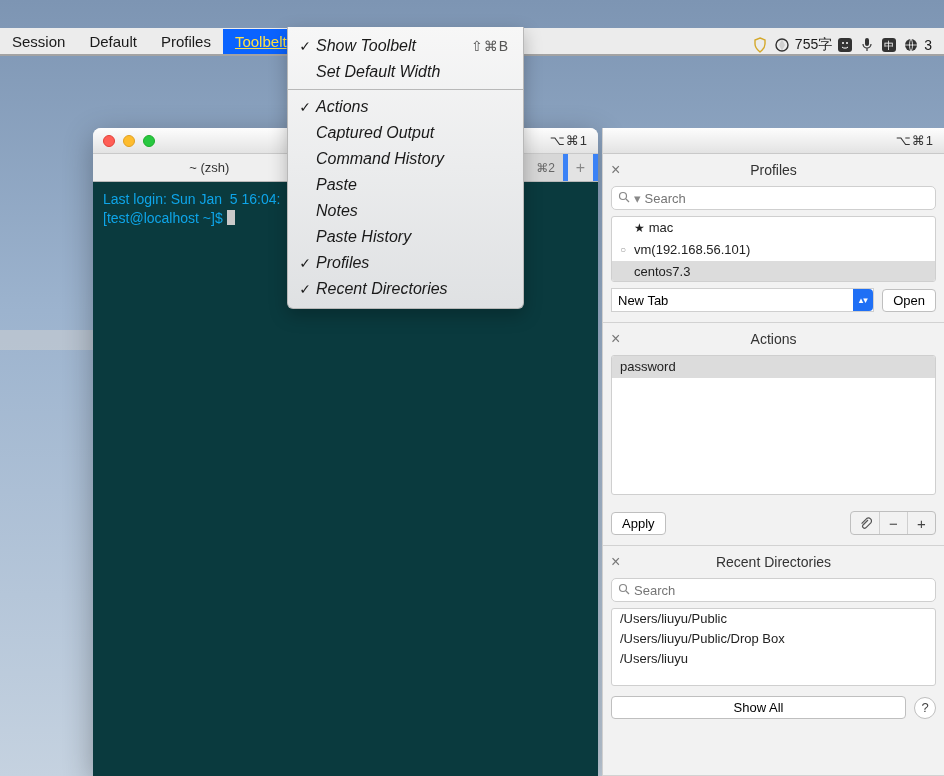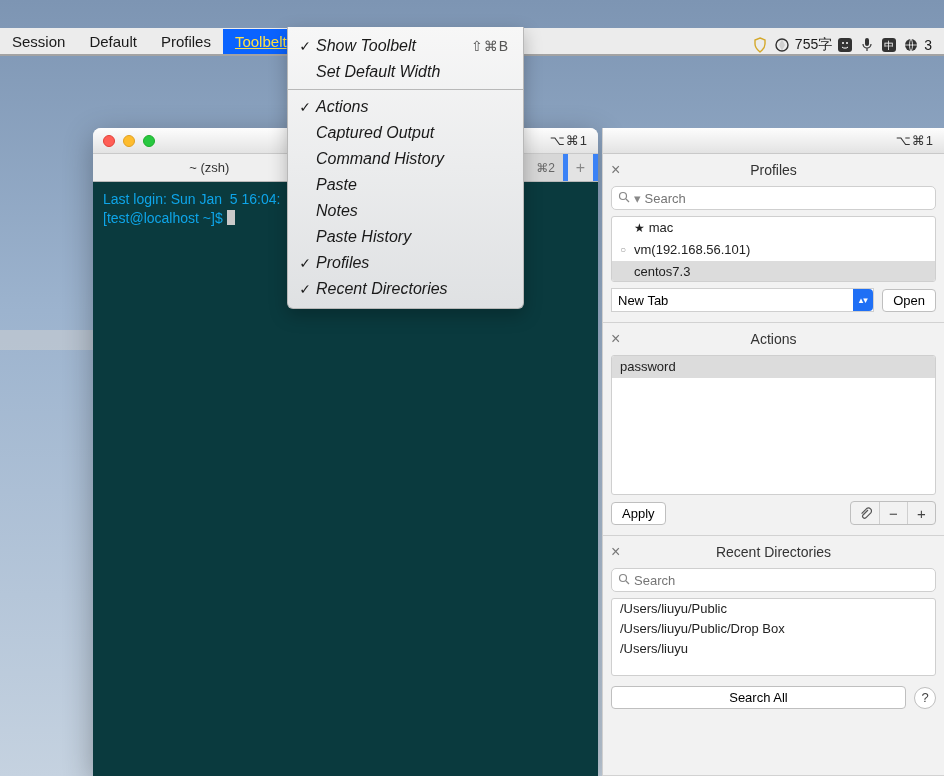--- a/index.html
+++ b/index.html
@@ -55,21 +55,21 @@
 .listbox .lrow.sel { background: #dcdcdc; }
 .listbox .bullet { color: #999; font-size: 10px; width: 10px; }
 .listbox .star { font-size: 12px; }
 .profiles-list { height: 66px; }
 .row-controls { display: flex; gap: 8px; align-items: center; }
 .select-newtab { flex: 1; height: 24px; border: 1px solid #cfcfcf; border-radius: 0; background: #fff; display: flex; align-items: center; padding: 0 6px; font-size: 13px; position: relative; }
 .select-newtab .chev { position: absolute; right: 0; top: 0; bottom: 0; width: 20px; background: #1f6ff5; border-radius: 0 4px 4px 0; display: flex; align-items: center; justify-content: center; color: #fff; font-size: 9px; flex-direction: column; line-height: 6px; }
 .btn { border: 1px solid #bfbfbf; border-radius: 4px; background: #fff; padding: 3px 10px; font-size: 13px; cursor: default; }
 .actions-list { height: 140px; }
 .actions-list .lrow.sel { background: #dcdcdc; }
-.actions-footer { display: flex; align-items: center; justify-content: space-between; }
+.actions-footer { display: flex; align-items: center; justify-content: space-between; margin-top: 10px; }
 .mini-btns { display: flex; border: 1px solid #bfbfbf; border-radius: 4px; overflow: hidden; }
 .mini-btns .mb { width: 28px; height: 22px; display: flex; align-items: center; justify-content: center; border-left: 1px solid #cfcfcf; font-size: 15px; color: #444; }
 .mini-btns .mb:first-child { border-left: none; }
 .recent-list { height: 78px; }
 .recent-list .lrow { padding: 2px 8px; align-items: flex-end; }
 .footer-row { display: flex; align-items: center; gap: 8px; margin-top: 4px; }
 .footer-row .btn.wide { flex: 1; text-align: center; }
 .help-btn { width: 22px; height: 22px; border: 1px solid #bfbfbf; border-radius: 50%; background: #fff; display: flex; align-items: center; justify-content: center; font-size: 13px; color: #444; }
 
 .desktop-strip { position: absolute; left: 0; top: 330px; width: 93px; height: 20px; background: rgba(210,210,210,0.5); }
@@ -287,17 +287,17 @@
           <span>/Users/liuyu/Public</span>
         </div>
       <div class="lrow">
           <span>/Users/liuyu/Public/Drop Box</span>
         </div>
       <div class="lrow">
           <span>/Users/liuyu</span>
         </div>
     </div>
     <div class="footer-row">
-      <button class="btn wide">Search All</button>
+      <button class="btn wide">Show All</button>
       <div class="help-btn">?</div>
     </div>
   </div>
 </div>
 
 </body></html>

